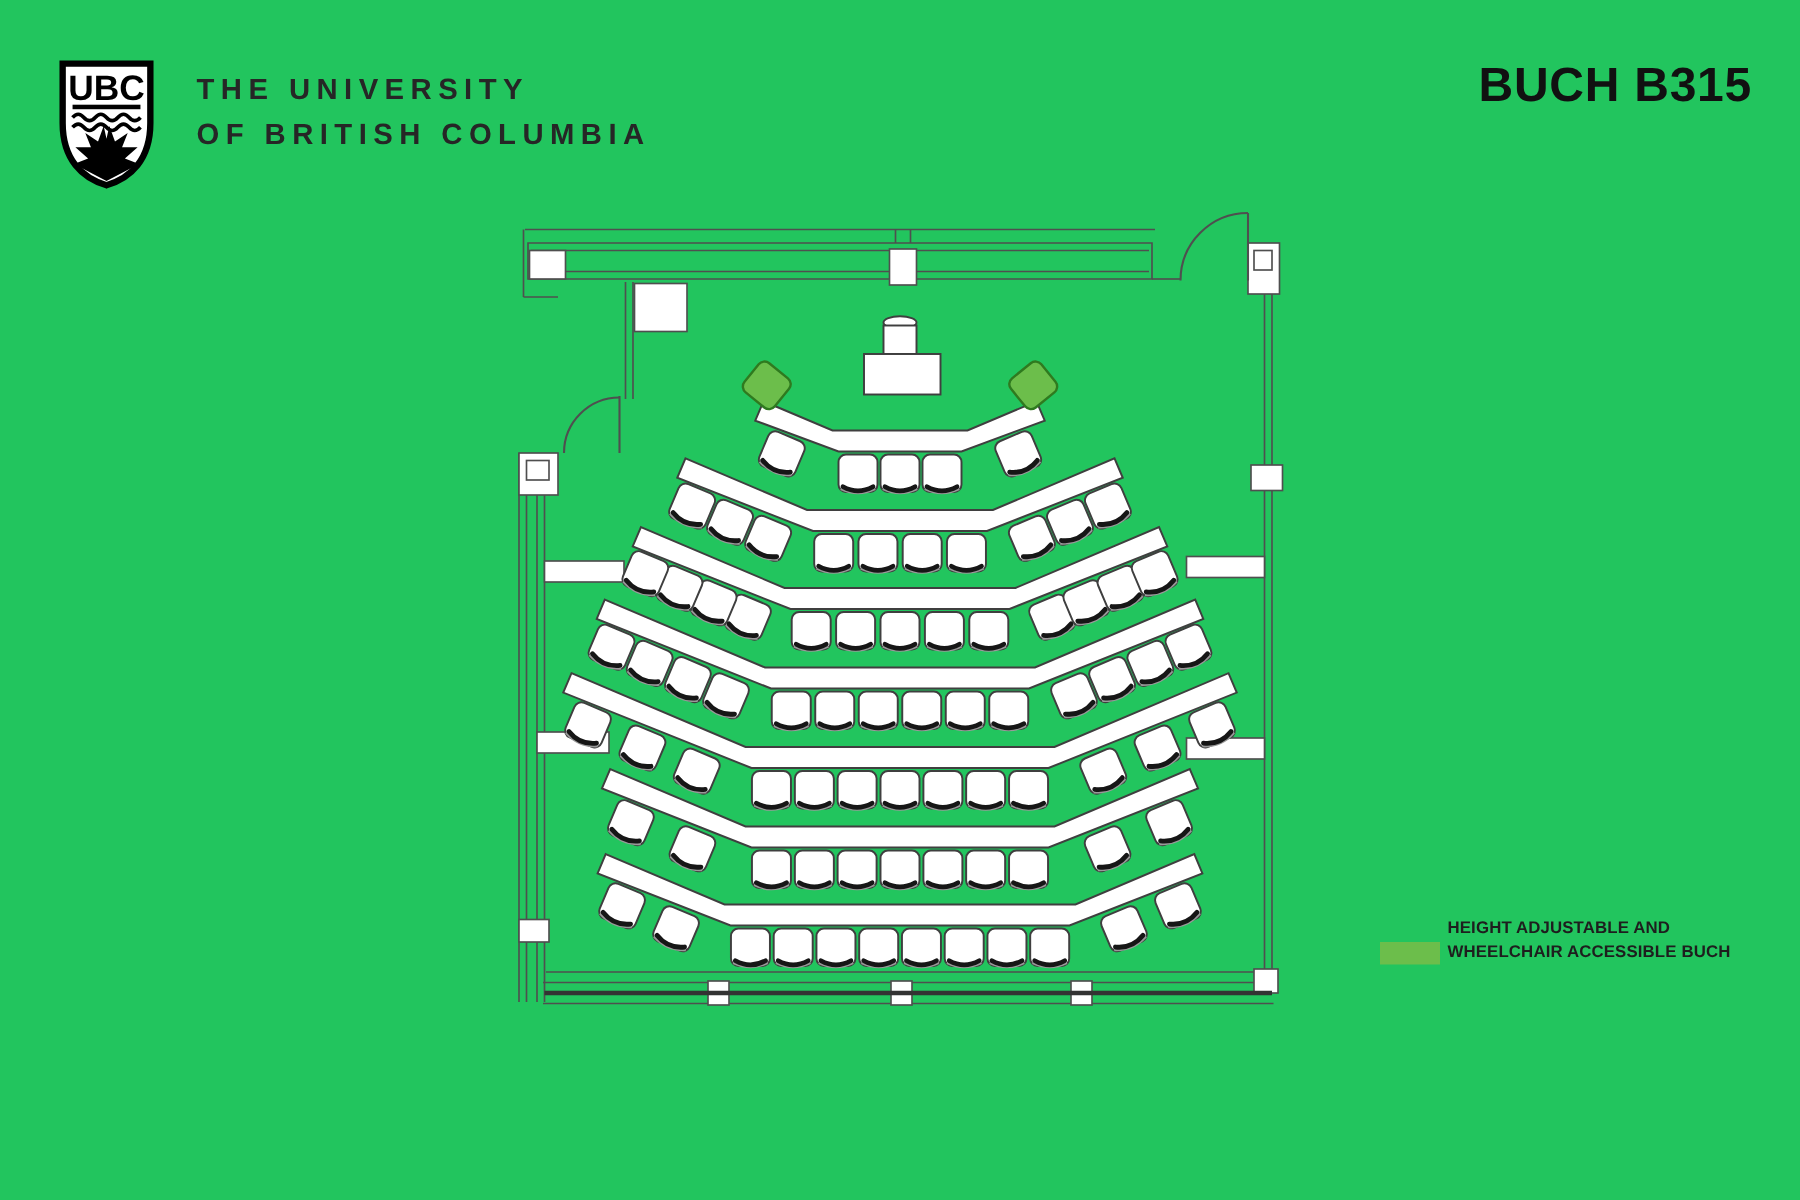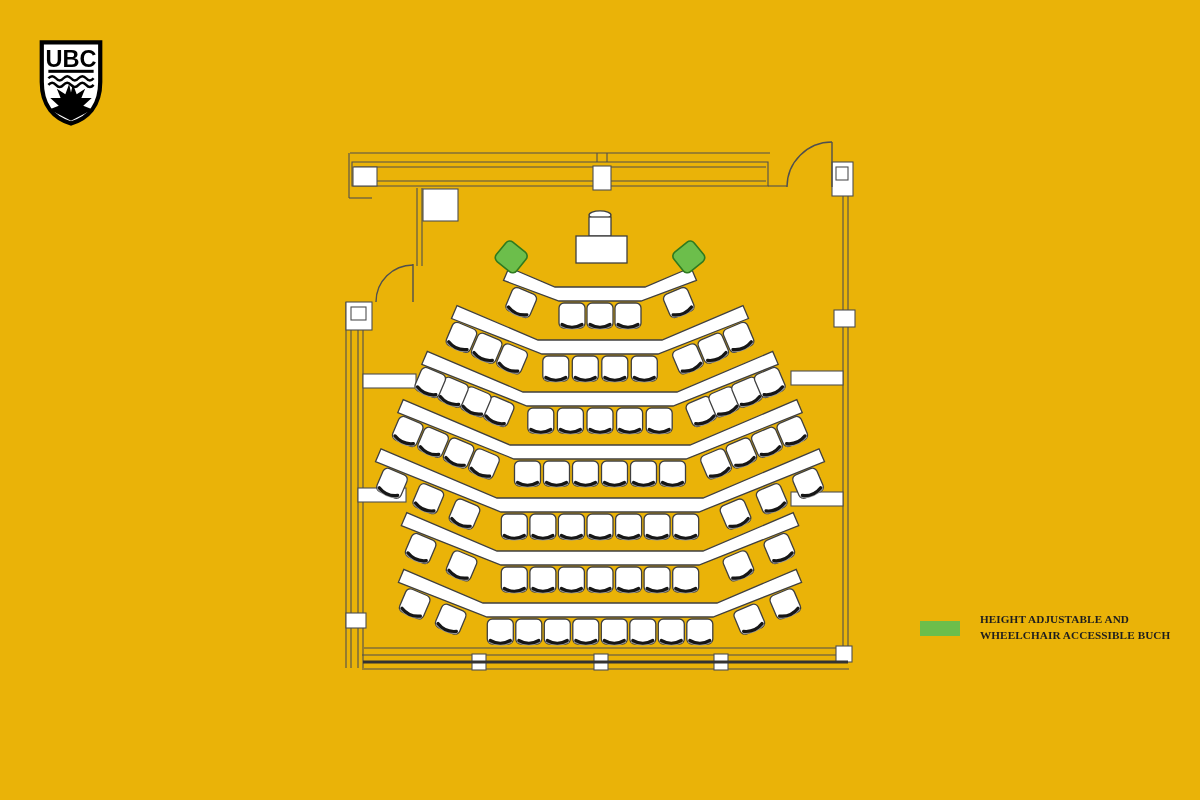--- a/index.html
+++ b/index.html
@@ -1,25 +1,25 @@
 <!DOCTYPE html>
 <html><head>
 <meta charset="utf-8">
 <style>
   html,body{margin:0;padding:0;background:#ffffff;}
-  .canvas{position:relative;width:1200px;height:800px;background:#eab308;overflow:hidden;
+  .canvas{position:relative;width:1200px;height:800px;background:#22c55e;overflow:hidden;
           font-family:"Liberation Sans", sans-serif;}
   
   .logo{position:absolute;left:38px;top:38px;width:66px;height:90px;}
   .wordmark{position:absolute;left:131px;top:45px;color:#262626;font-weight:bold;
             font-size:19.5px;letter-spacing:4.3px;line-height:30px;white-space:nowrap;}
   .room-title{position:absolute;right:32px;top:38px;color:#111;font-weight:bold;
               font-size:32px;letter-spacing:0.5px;white-space:nowrap;}
   
-  .legend{position:absolute;left:920px;top:612px;display:flex;align-items:center;gap:20px;font-family:Liberation Serif, serif;}
+  .legend{position:absolute;left:920px;top:612px;display:flex;align-items:flex-end;gap:5px;}
   .legend-swatch{width:40px;height:15px;margin-top:2px;background:#6CBE4B;flex:0 0 auto;}
   .legend-text{font-size:11.2px;font-weight:bold;color:#1e1e1e;line-height:15.5px;
                letter-spacing:0.1px;white-space:nowrap;}
   .legend-text span{display:block;}
   
   #plan{position:absolute;left:0;top:0;}
 </style>
 </head>
 <body>
 
@@ -501,20 +501,25 @@
   <div class="logo">
     <svg width="66" height="90" viewBox="0 0 70 94">
       <path d="M4,4 H66 V46 C66,72 52,85 35,90 C18,85 4,72 4,46 Z" fill="#ffffff" stroke="#000000" stroke-width="4.5"></path>
       <text x="35" y="30" text-anchor="middle" font-family="Liberation Sans, sans-serif" font-size="25" font-weight="bold" fill="#000">UBC</text>
       <rect x="11" y="33" width="48" height="3.2" fill="#000"></rect>
       <path d="M11,42 q4,-4.5 8,0 q4,4.5 8,0 q4,-4.5 8,0 q4,4.5 8,0 q4,-4.5 8,0 q4,4.5 8,0" fill="none" stroke="#000" stroke-width="2.6"></path>
       <path d="M11,49 q4,-4.5 8,0 q4,4.5 8,0 q4,-4.5 8,0 q4,4.5 8,0 q4,-4.5 8,0 q4,4.5 8,0" fill="none" stroke="#000" stroke-width="2.6"></path>
       <polygon fill="#000" points="35,87 12,75 22,71 13,63 24,63 20,53 29,59 33,48 35,57 37,48 41,59 50,53 46,63 57,63 48,71 58,75"></polygon>
     </svg>
   </div>
+  <div class="wordmark">
+    <span style="display:block">THE UNIVERSITY</span>
+    <span style="display:block">OF BRITISH COLUMBIA</span>
+  </div>
+  <div class="room-title">BUCH B315</div>
 
   <div class="legend">
     <div class="legend-swatch" style="background: rgb(108, 190, 75);"></div>
     <div class="legend-text">
       <span>HEIGHT ADJUSTABLE AND</span>
       <span>WHEELCHAIR ACCESSIBLE BUCH</span>
     </div>
   </div>
 
 </div>

